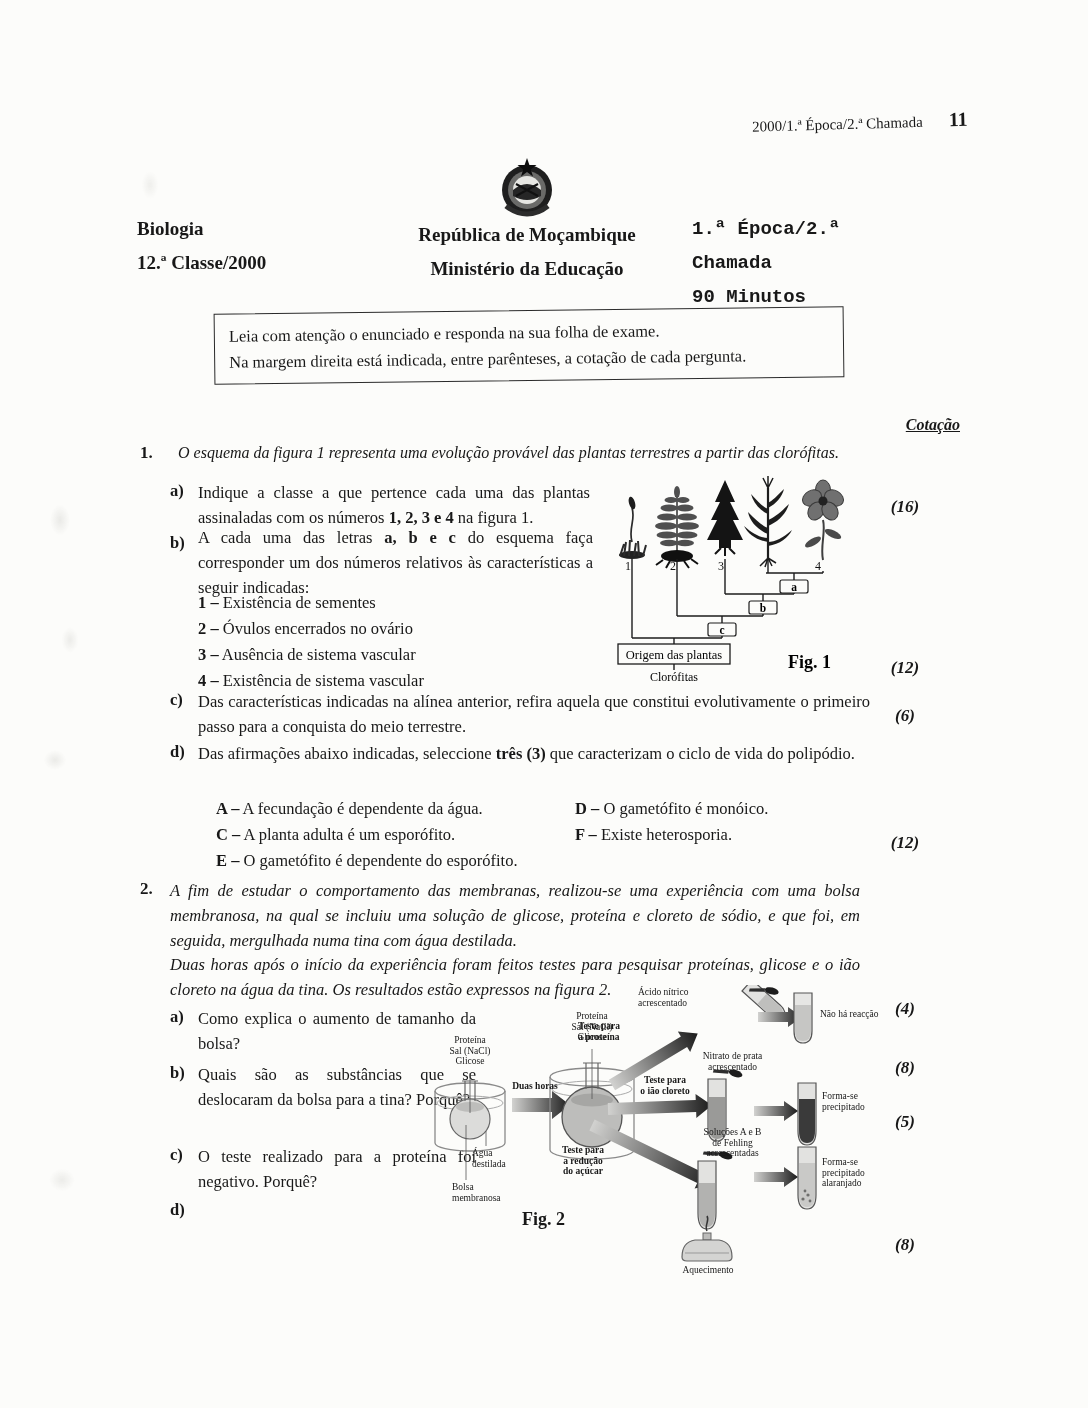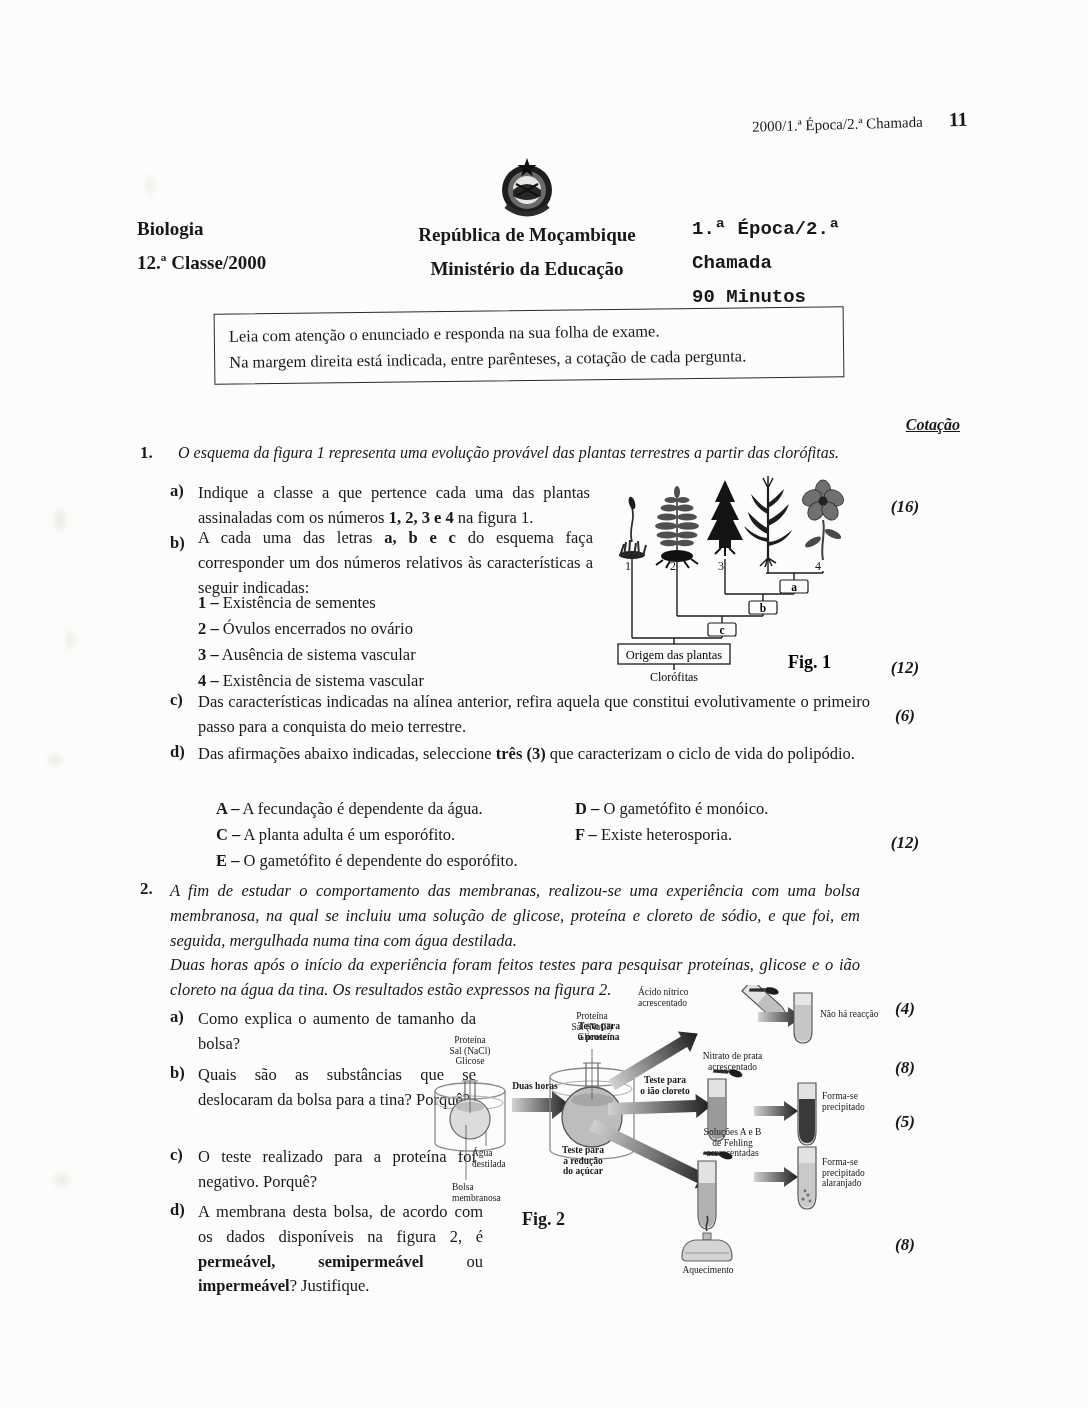--- a/index.html
+++ b/index.html
@@ -213,23 +213,20 @@
   <div class="abs qlabel" style="left:170px;top:1007px;">a)</div>
   <div class="abs qtext just" style="left:198px;top:1007px;width:278px;">Como explica o aumento de tamanho da bolsa?</div>
 
   <div class="abs qlabel" style="left:170px;top:1063px;">b)</div>
   <div class="abs qtext just" style="left:198px;top:1063px;width:278px;">Quais são as substâncias que se deslocaram da bolsa para a tina? Porquê?</div>
 
   <div class="abs qlabel" style="left:170px;top:1145px;">c)</div>
   <div class="abs qtext just" style="left:198px;top:1145px;width:278px;">O teste realizado para a proteína foi negativo. Porquê?</div>
 
   <div class="abs qlabel" style="left:170px;top:1200px;">d)</div>
-  <div class="abs qtext just" style="left:198px;top:1200px;width:285px;">
-    <span>A membrana desta bolsa, de acordo com os dados disponíveis na figura 2, é </span><span class="b">permeável, semipermeável</span><span> ou </span><span class="b">impermeável</span><span>? Justifique.</span>
-  </div>
 
   <div class="abs" style="left:420px;top:985px;width:480px;height:300px;">
     <svg class="abs" style="left:0;top:0;" width="480" height="300" viewBox="0 0 480 300">
       <defs>
         <linearGradient id="ga" x1="0" y1="0" x2="1" y2="0">
           <stop offset="0" stop-color="#d2d2d0"></stop>
             <stop offset="1" stop-color="#1b1b1b"></stop>
         </linearGradient>
       </defs>
 

